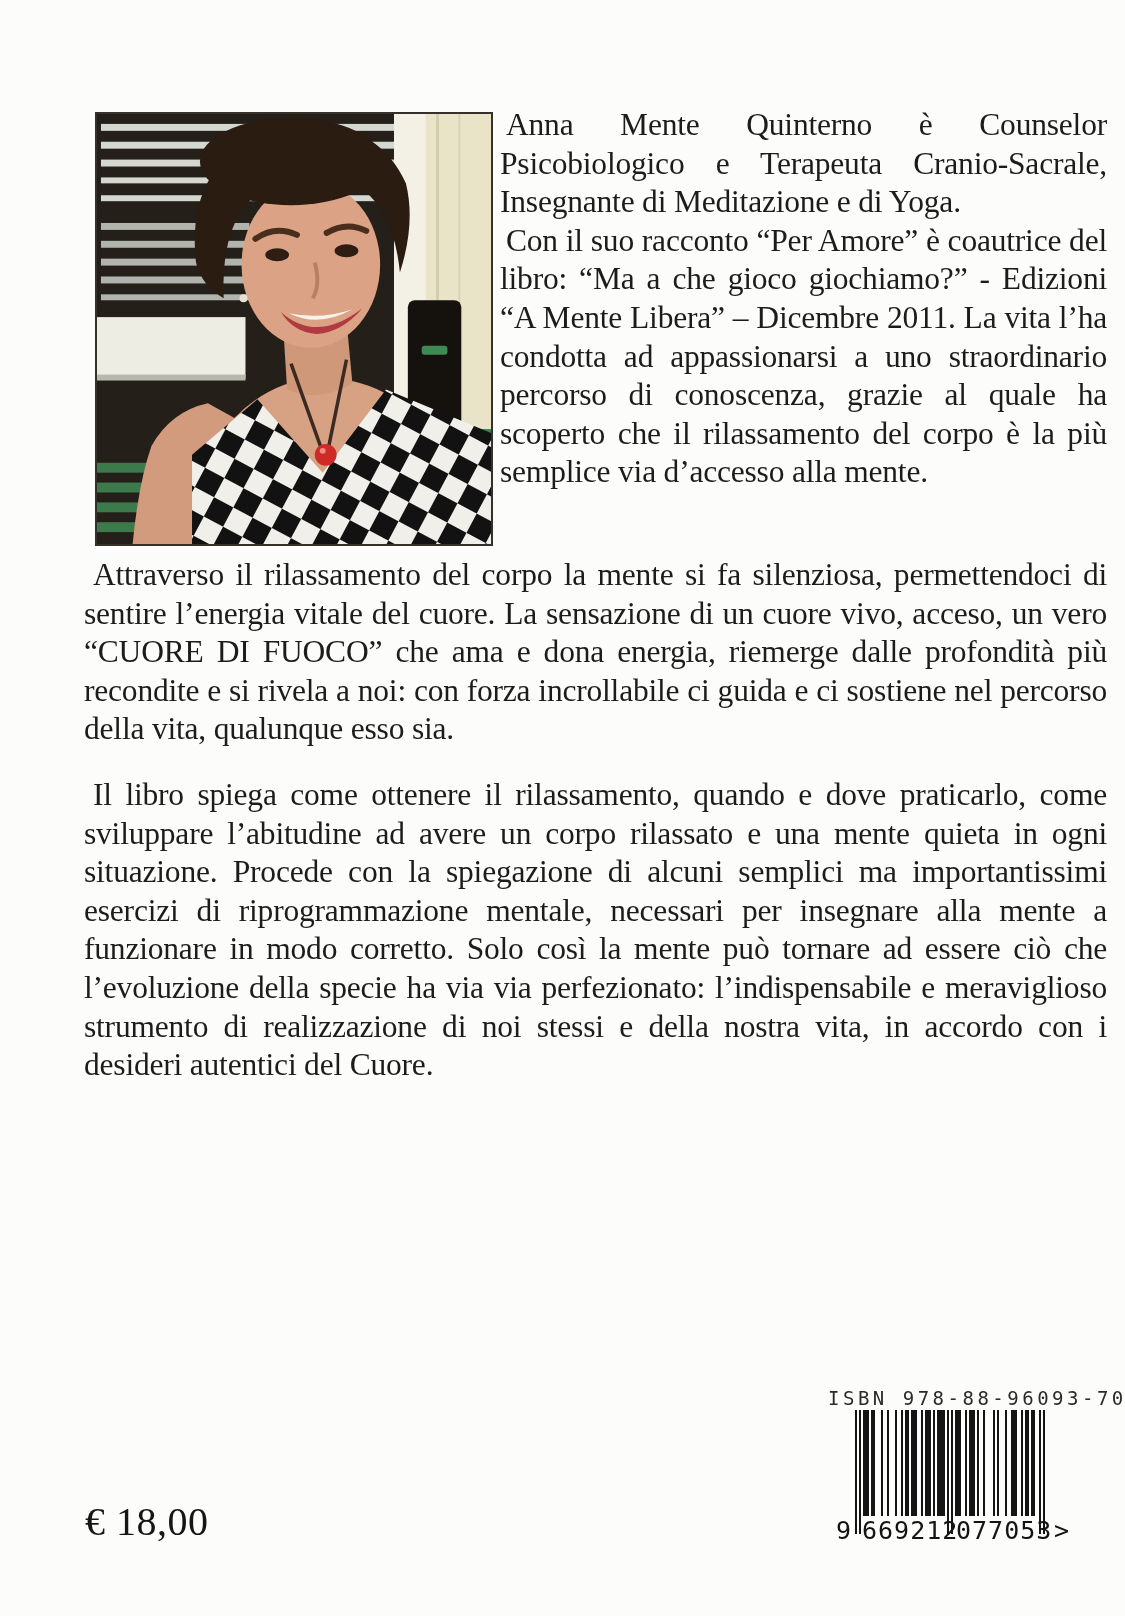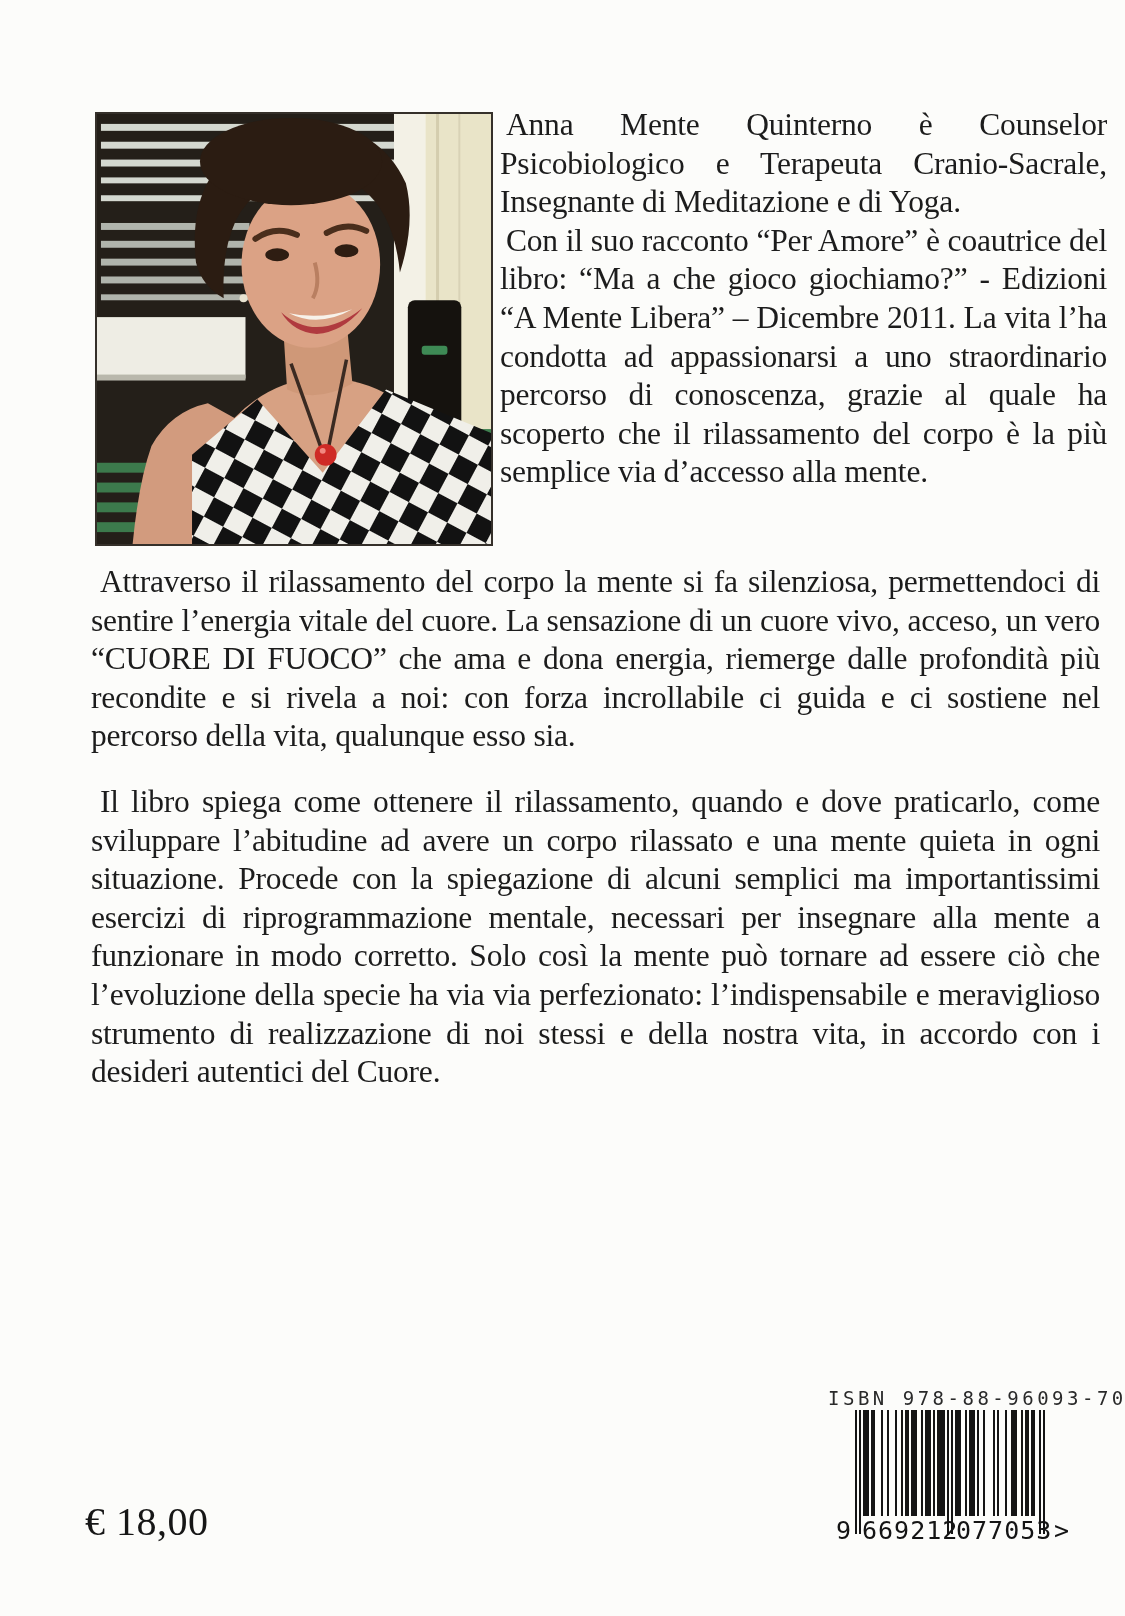--- a/index.html
+++ b/index.html
@@ -18,21 +18,21 @@
     position:absolute;left:500px;top:106px;width:607px;
     font-size:31.5px;line-height:38.6px;text-align:justify;
     letter-spacing:-0.2px;
   }
   .bio p{margin:0;text-indent:6px;}
   .main-text{
     position:absolute;left:84px;top:556px;width:1023px;
     font-size:31.5px;line-height:38.6px;text-align:justify;
     letter-spacing:-0.2px;
   }
-  .main-text p{margin:7px;text-indent:9px;}
+  .main-text p{margin:0;text-indent:9px;}
   .main-text p.spaced{margin-top:27px;}
   .isbn-label{
     position:absolute;left:828px;top:1387px;width:260px;
     font-family:"DejaVu Sans Mono","Liberation Mono",monospace;
     font-size:19px;letter-spacing:3.5px;text-align:center;color:#2a2a2a;
     white-space:nowrap;
   }
   .barcode{
     position:absolute;left:855px;top:1410px;width:190px;height:140px;
     font-size:0;

